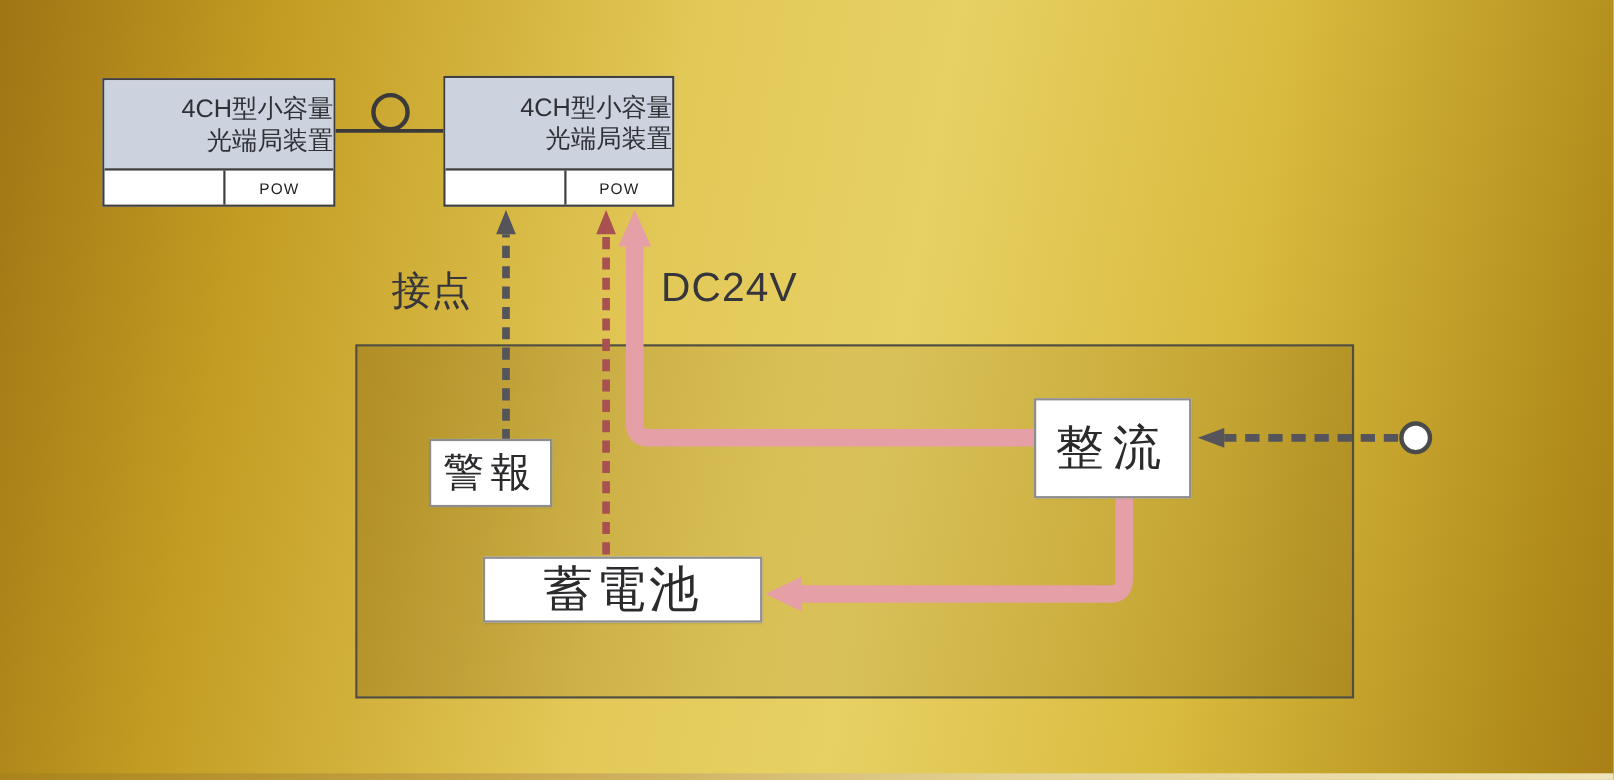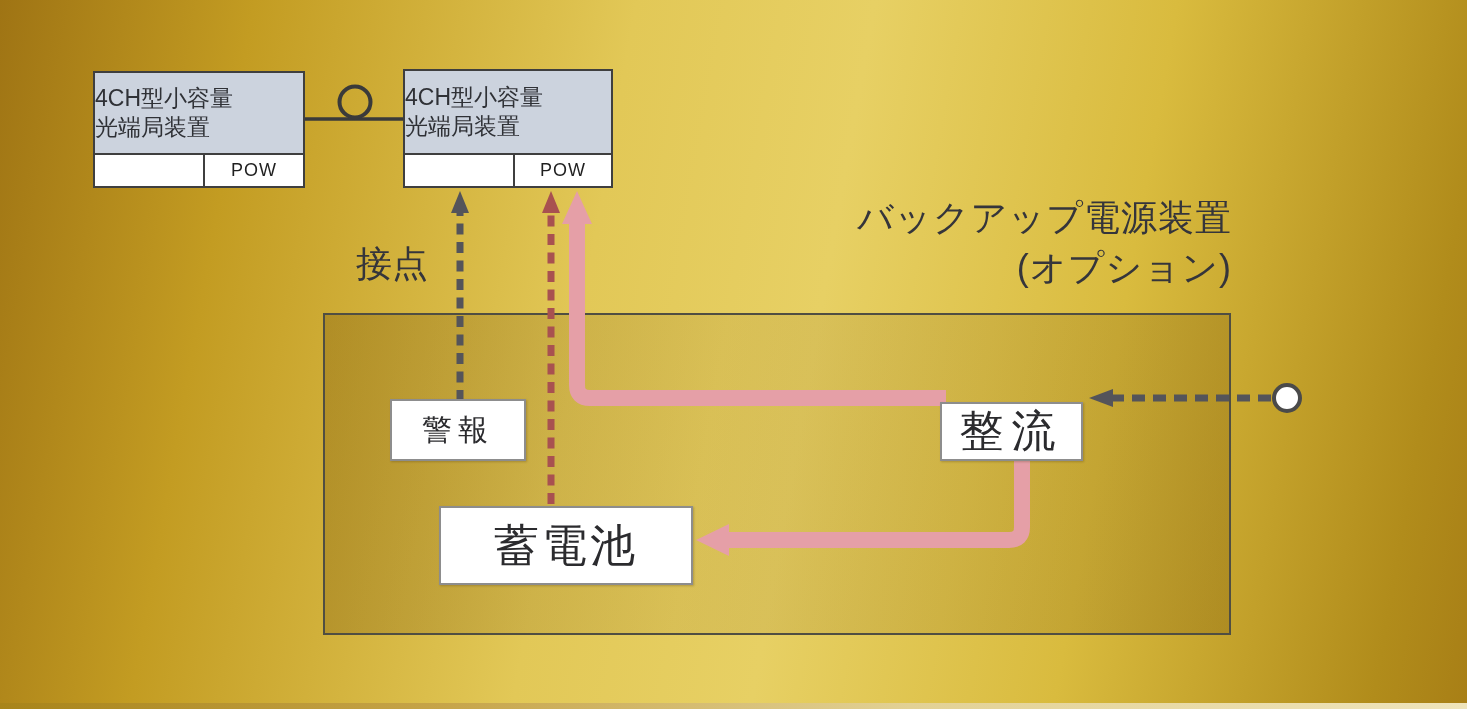--- a/index.html
+++ b/index.html
@@ -27,39 +27,39 @@
 
   
   .device{
     border:2px solid #3f3f3f;box-sizing:border-box;background:#ffffff;
     display:flex;flex-direction:column;
   }
   #device-left{left:93px;top:71px;width:212px;height:117px;}
   #device-right{left:403px;top:69px;width:210px;height:119px;}
   .device .hdr{
     flex:1;background:#ccd3de;border-bottom:2px solid #3f3f3f;
-    display:flex;flex-direction:column;align-items:flex-start;justify-content:center;
+    display:flex;flex-direction:column;align-items:flex-end;justify-content:center;
     font-size:23px;line-height:29px;color:#2f3136;text-align:center;
   }
   .device .row{height:31px;display:flex;}
   .device .cell-blank{width:110px;border-right:2px solid #3f3f3f;box-sizing:border-box;}
   .device .cell-pow{
     flex:1;display:flex;align-items:center;justify-content:center;
-    font-size:18px;color:#1f1f1f;letter-spacing:1px;
+    font-size:14px;color:#1f1f1f;letter-spacing:1px;
   }
 
   
   .wbox{
     background:#ffffff;border:2px solid #8d8d8d;box-sizing:border-box;
     display:flex;align-items:center;justify-content:center;
     color:#2b2b2e;box-shadow:1px 1px 2px rgba(60,40,0,0.25);
   }
-  #alarm-box{left:390px;top:399px;width:136px;height:62px;font-size:30px;letter-spacing:6px;text-align:center;}
-  #battery-box{left:439px;top:506px;width:254px;height:79px;font-size:45px;letter-spacing:3px;}
-  #rectifier-box{left:940px;top:362px;width:143px;height:59px;font-size:44px;letter-spacing:8px;margin-top:40px;}
+  #alarm-box{left:390px;top:399px;width:112px;height:62px;font-size:37px;letter-spacing:6px;text-align:center;}
+  #battery-box{left:439px;top:506px;width:254px;height:60px;font-size:45px;letter-spacing:3px;}
+  #rectifier-box{left:940px;top:362px;width:143px;height:91px;font-size:44px;letter-spacing:8px;}
 
   
   .lbl{color:#35353b;white-space:nowrap;}
   #contact-label{left:356px;top:240px;font-size:36px;font-family:Liberation Serif, serif;}
   #dc24v-label{left:601px;top:241px;font-size:37px;letter-spacing:1px;}
   #backup-title{right:235px;top:193px;text-align:right;font-size:36px;line-height:50px;letter-spacing:1px;}
   #ac-input-label{left:1272px;top:416px;font-size:31px;line-height:38px;}
 </style>
 </head>
 <body>
@@ -110,21 +110,18 @@
       <div class="cell-blank"></div>
       <div class="cell-pow">POW</div>
     </div>
   </div>
 
   <div class="abs wbox" id="alarm-box">警報</div>
   <div class="abs wbox" id="battery-box">蓄電池</div>
   <div class="abs wbox" id="rectifier-box">整流</div>
 
   <div class="abs lbl" id="contact-label">接点</div>
+  <div class="abs lbl" id="dc24v-label">DC24V</div>
 
-  <div class="abs lbl" id="backup-title">
-    <div>バックアップ電源装置</div>
-    <div>(オプション)</div>
-  </div>
 
 
   <div class="abs" id="bottom-strip"></div>
 </div>
 
 </body></html>

